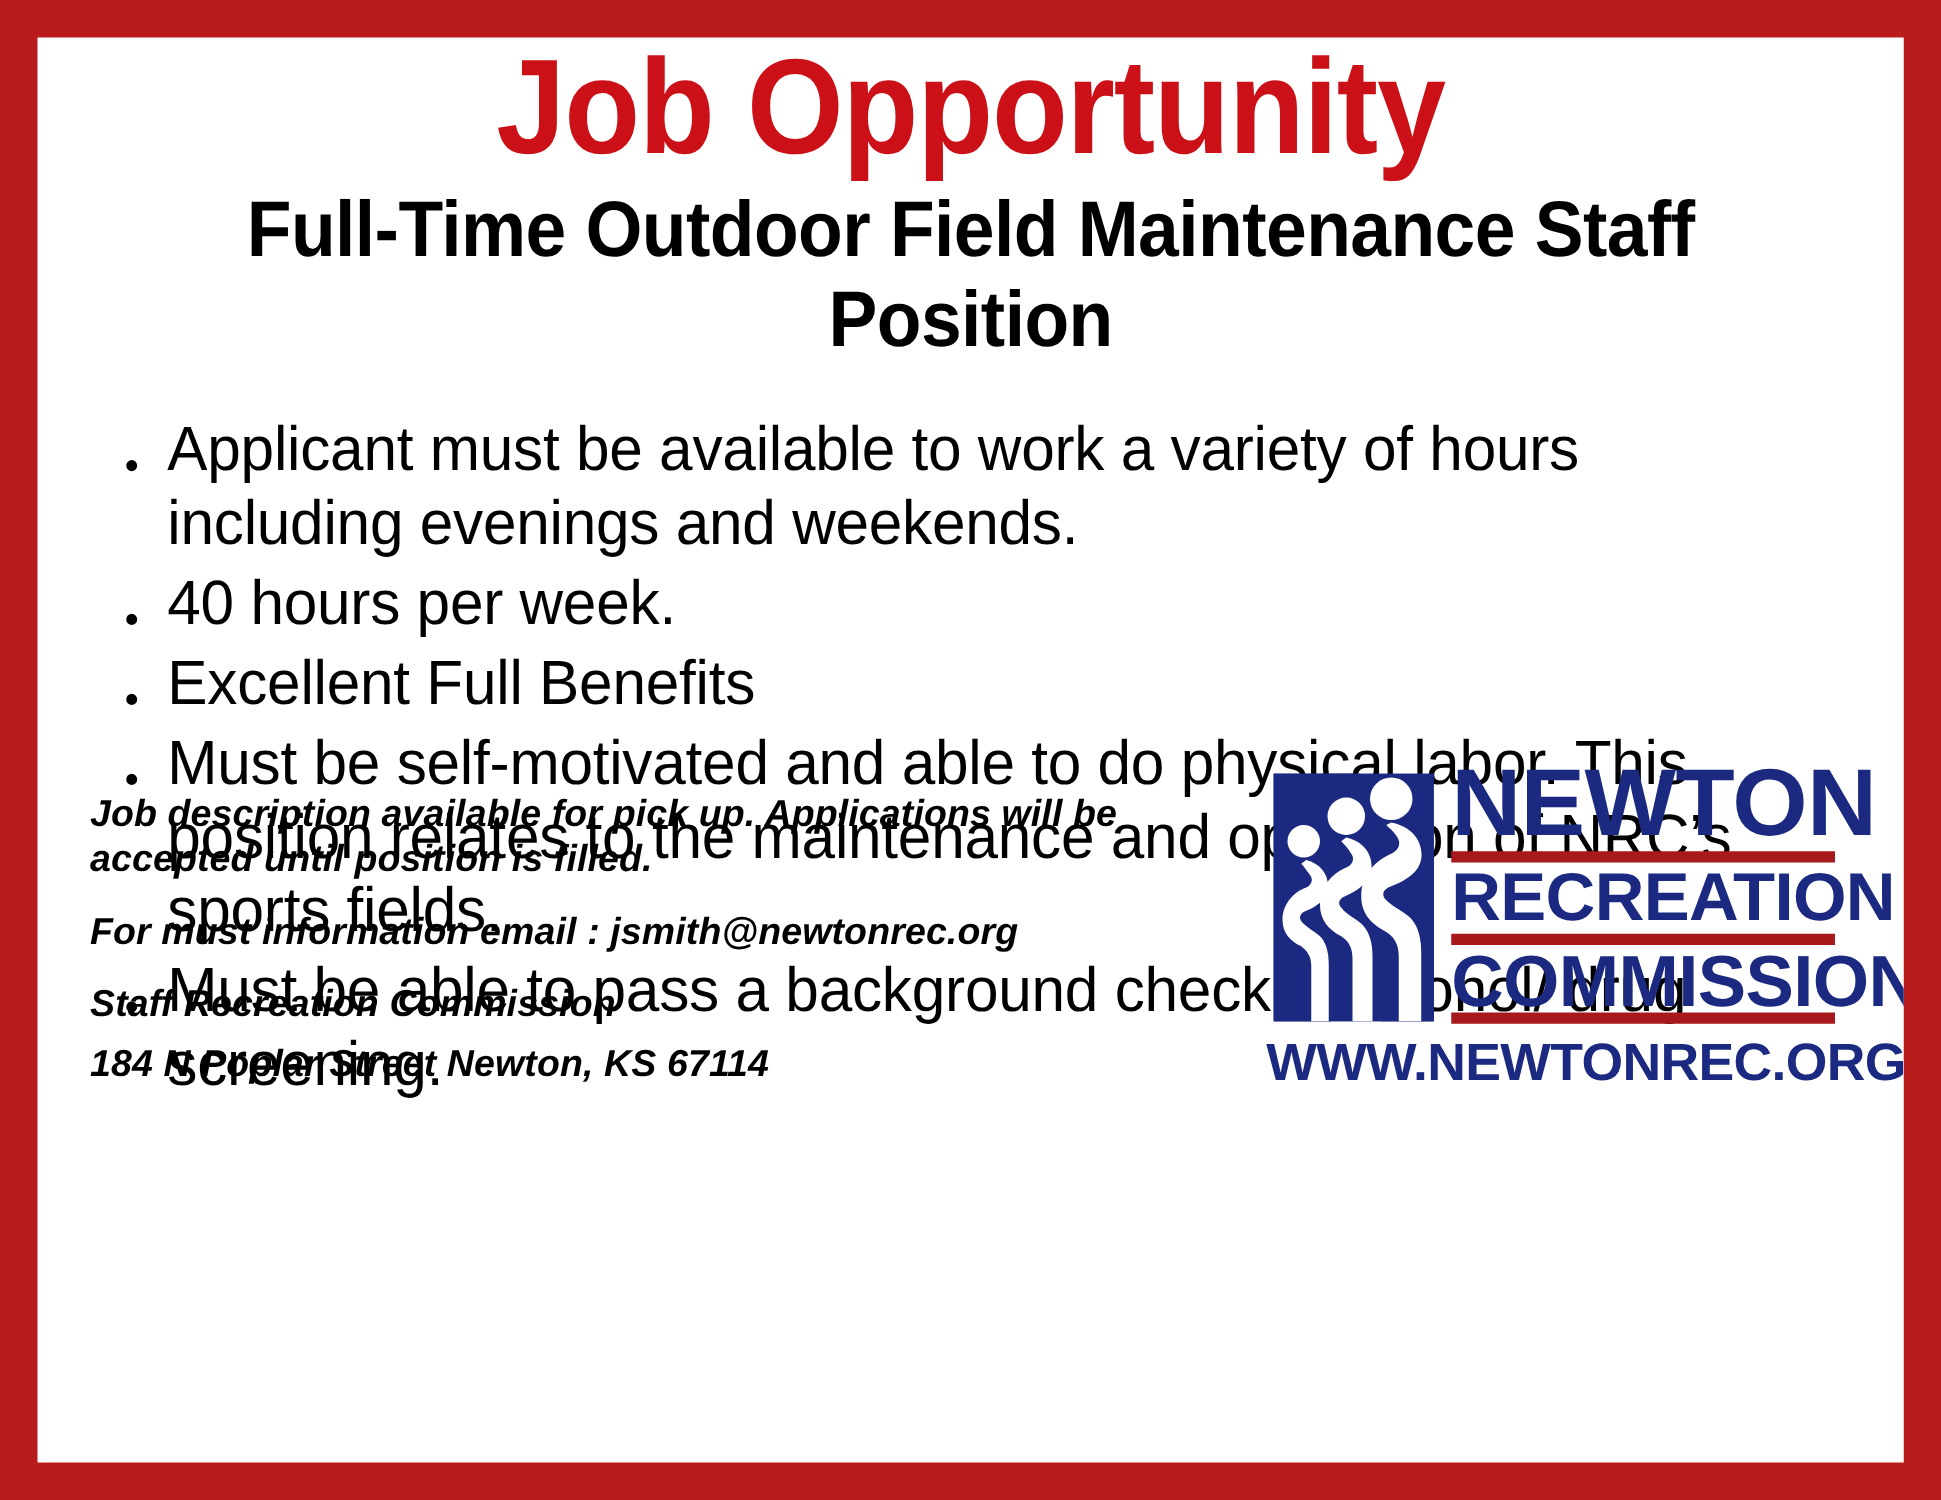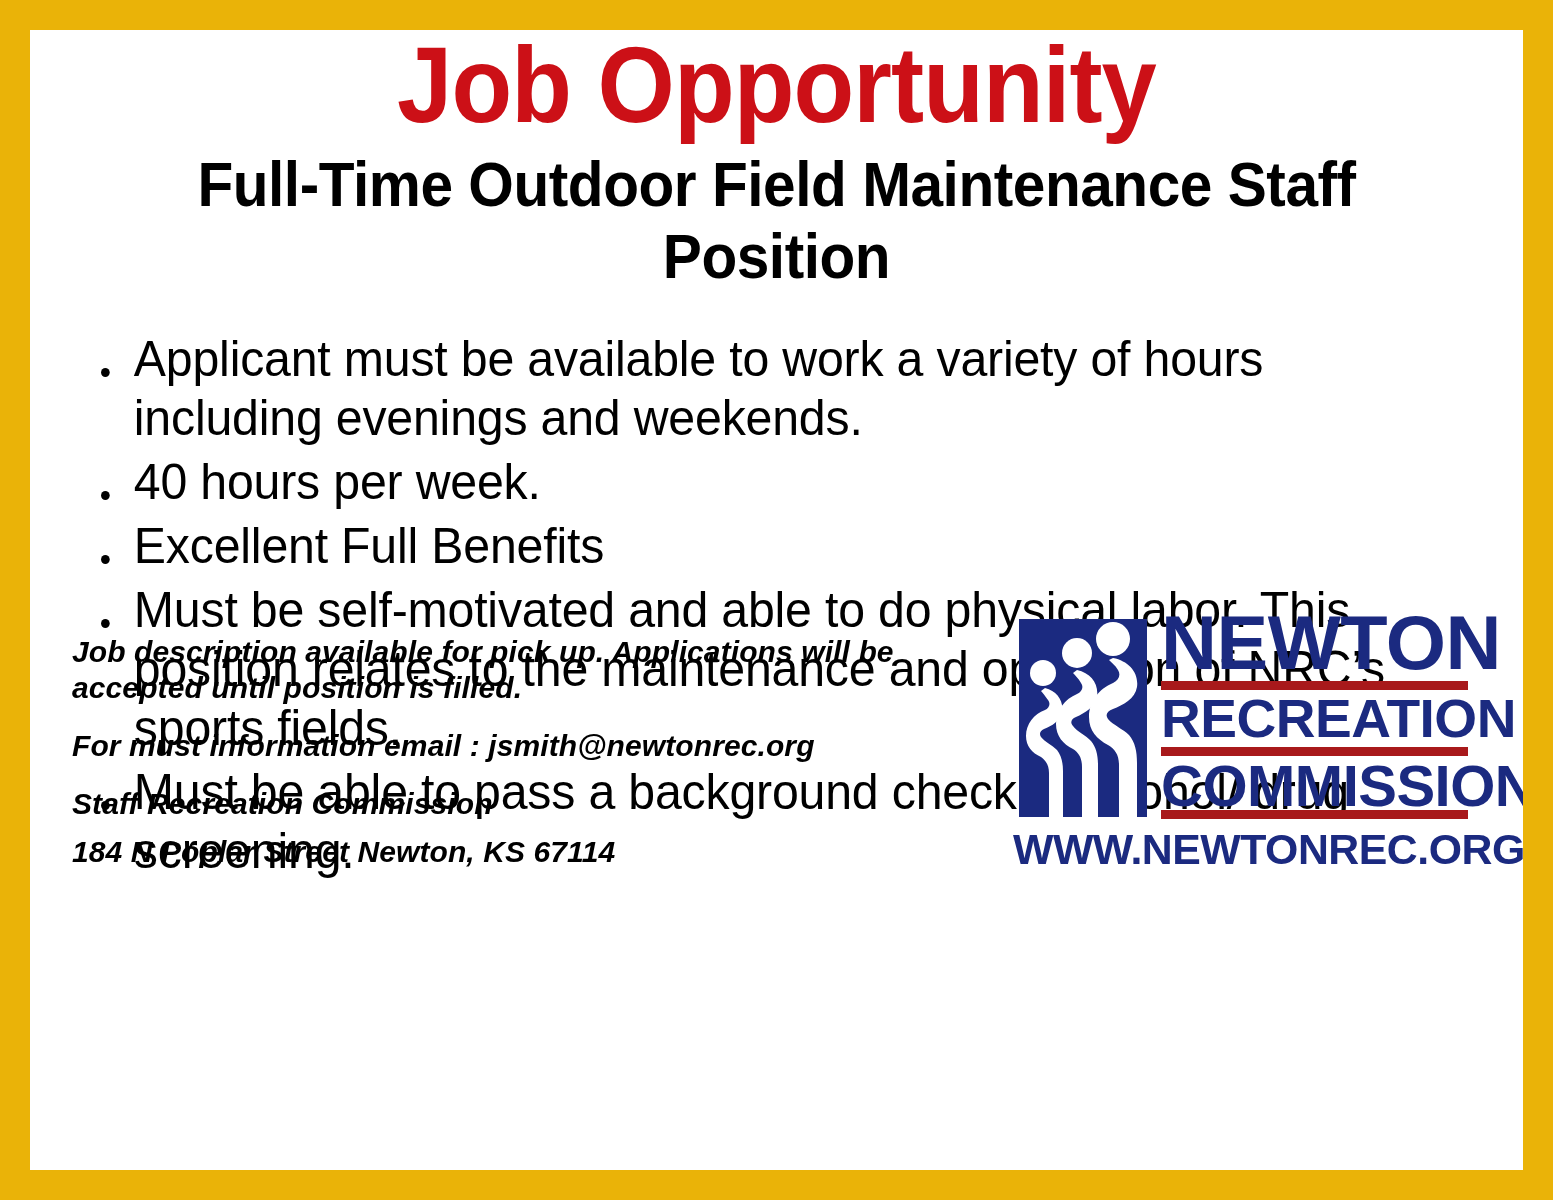--- a/index.html
+++ b/index.html
@@ -14,21 +14,21 @@
     overflow: hidden;
     font-family: "Liberation Sans", sans-serif;
   }
 
   
   #flyer {
     position: relative;
     box-sizing: border-box;
     width: 1553px;
     height: 1200px;
-    background: #eab308;
+    background: #b91c1c;
     padding: 30px 30px 30px 30px;
   }
   #flyer-inner {
     position: relative;
     box-sizing: border-box;
     width: 100%;
     height: 100%;
     background: #ffffff;
     overflow: hidden;
   }

